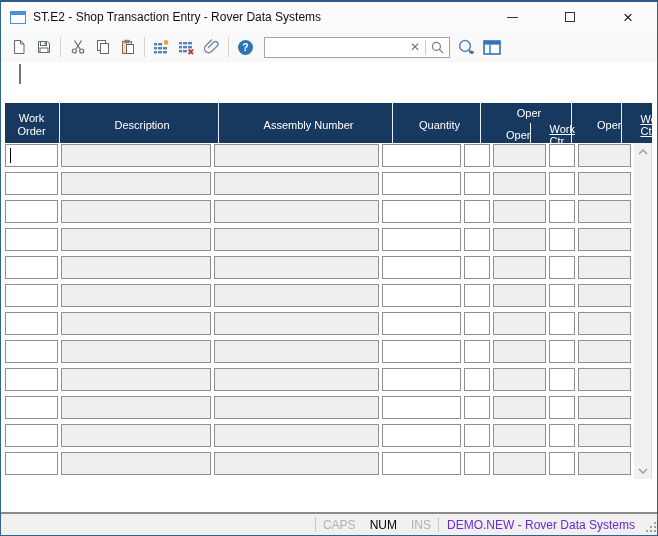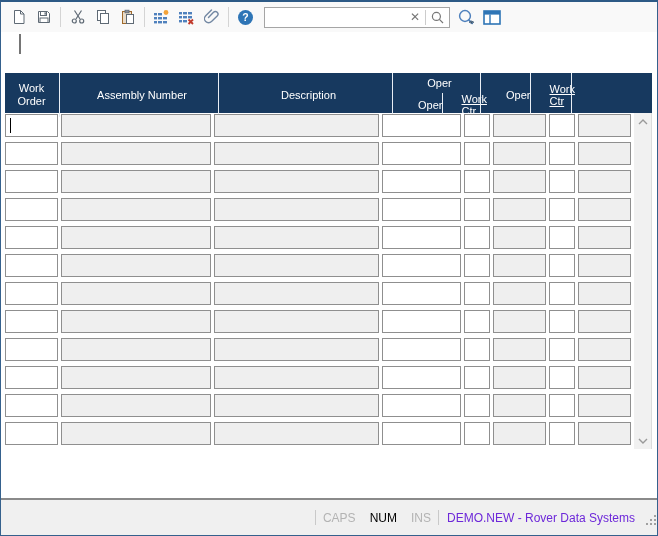--- a/index.html
+++ b/index.html
@@ -79,33 +79,48 @@
   .cell.focused::after { content: ""; position: absolute; left: 4px; top: 3px; bottom: 3px; width: 1px; background: #000; }
 
   
   .vscroll { position: absolute; left: 629px; top: 40px; width: 18px; height: 336px; background: #f1f1f1; border-right: 1px solid #dcdcdc; }
   .vscroll .arrow { position: absolute; left: 0; width: 18px; height: 17px; display: flex; align-items: center; justify-content: center; }
   .vscroll .arrow.up { top: 0; }
   .vscroll .arrow.down { bottom: 0; }
 
   
   .status-divider { height: 2px; background: #8a8a8a; flex: 0 0 auto; }
-  .statusbar { height: 35px; background: #f0f0f0; display: flex; align-items: center; font-size: 12px; flex: 0 0 auto; }
+  .statusbar { height: 21px; background: #f0f0f0; display: flex; align-items: center; font-size: 12px; flex: 0 0 auto; }
   .status-spacer { flex: 1; }
   .status-vsep { width: 1px; height: 15px; background: #c9c9c9; }
   .kbd-ind { padding: 0 7px; color: #b3b3b3; }
   .kbd-ind.active { color: #000000; }
   .session-text { padding: 0 8px; color: #6d28d9; white-space: nowrap; }
   .resize-grip { width: 14px; height: 16px; display: flex; align-items: flex-end; justify-content: flex-end; }
 </style>
 </head>
 <body>
 
 <div class="window">
 
+  <div class="titlebar">
+    <span class="app-icon"></span>
+    <span class="title-text">ST.E2 - Shop Transaction Entry - Rover Data Systems</span>
+    <div class="window-controls">
+      <div class="win-btn">
+          <span class="glyph-min"></span>
+        </div>
+      <div class="win-btn">
+          <span class="glyph-max"></span>
+        </div>
+      <div class="win-btn">
+          <span class="glyph-close">×</span>
+        </div>
+    </div>
+  </div>
 
 
   <div class="toolbar">
     <div class="tb-btn">
       <svg width="16" height="16" viewBox="0 0 16 16">
         <path d="M3.5 1.5 h6 l3.5 3.5 v9.5 h-9.5 z" fill="#ffffff" stroke="#5f6a75" stroke-width="1"></path>
         <path d="M9.5 1.5 v3.5 h3.5" fill="none" stroke="#5f6a75" stroke-width="1"></path>
       </svg>
     </div>
     <div class="tb-btn">
@@ -207,22 +222,23 @@
       </svg>
     </div>
   </div>
 
   <div class="form-area">
     <div class="stray-caret"></div>
 
     <div class="grid">
       <div class="grid-header">
         <div class="hcell sep">Work Order</div>
+        <div class="hcell sep">Description</div>
         <div class="hcell sep">Assembly Number</div>
-        <div class="hcell sep">Description</div>
+        <div class="hcell sep">Quantity</div>
         <div class="hgroup sep">
           <div class="hgroup-top">Oper</div>
           <div class="hgroup-bottom">
             <div class="hsub hsub-oper">Oper</div>
             <div class="hsub hsub-wc">Work Ctr</div>
           </div>
         </div>
         <div class="hgroup sep">
           <div class="hgroup-bottom">
             <div class="hsub hsub-oper">Oper</div>

